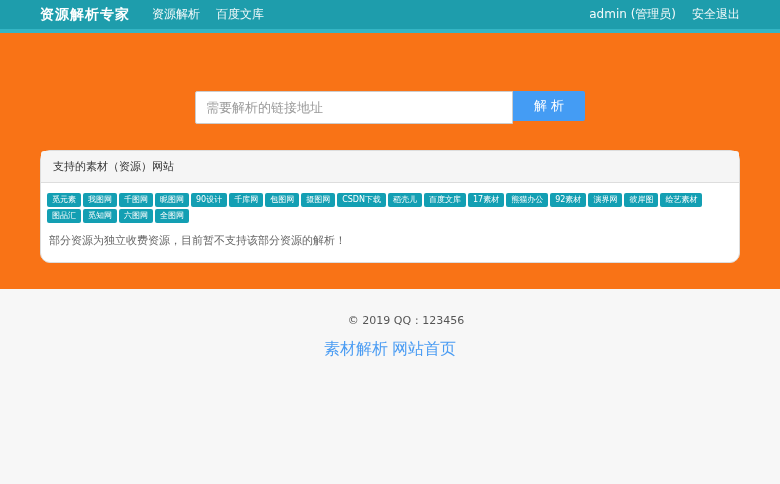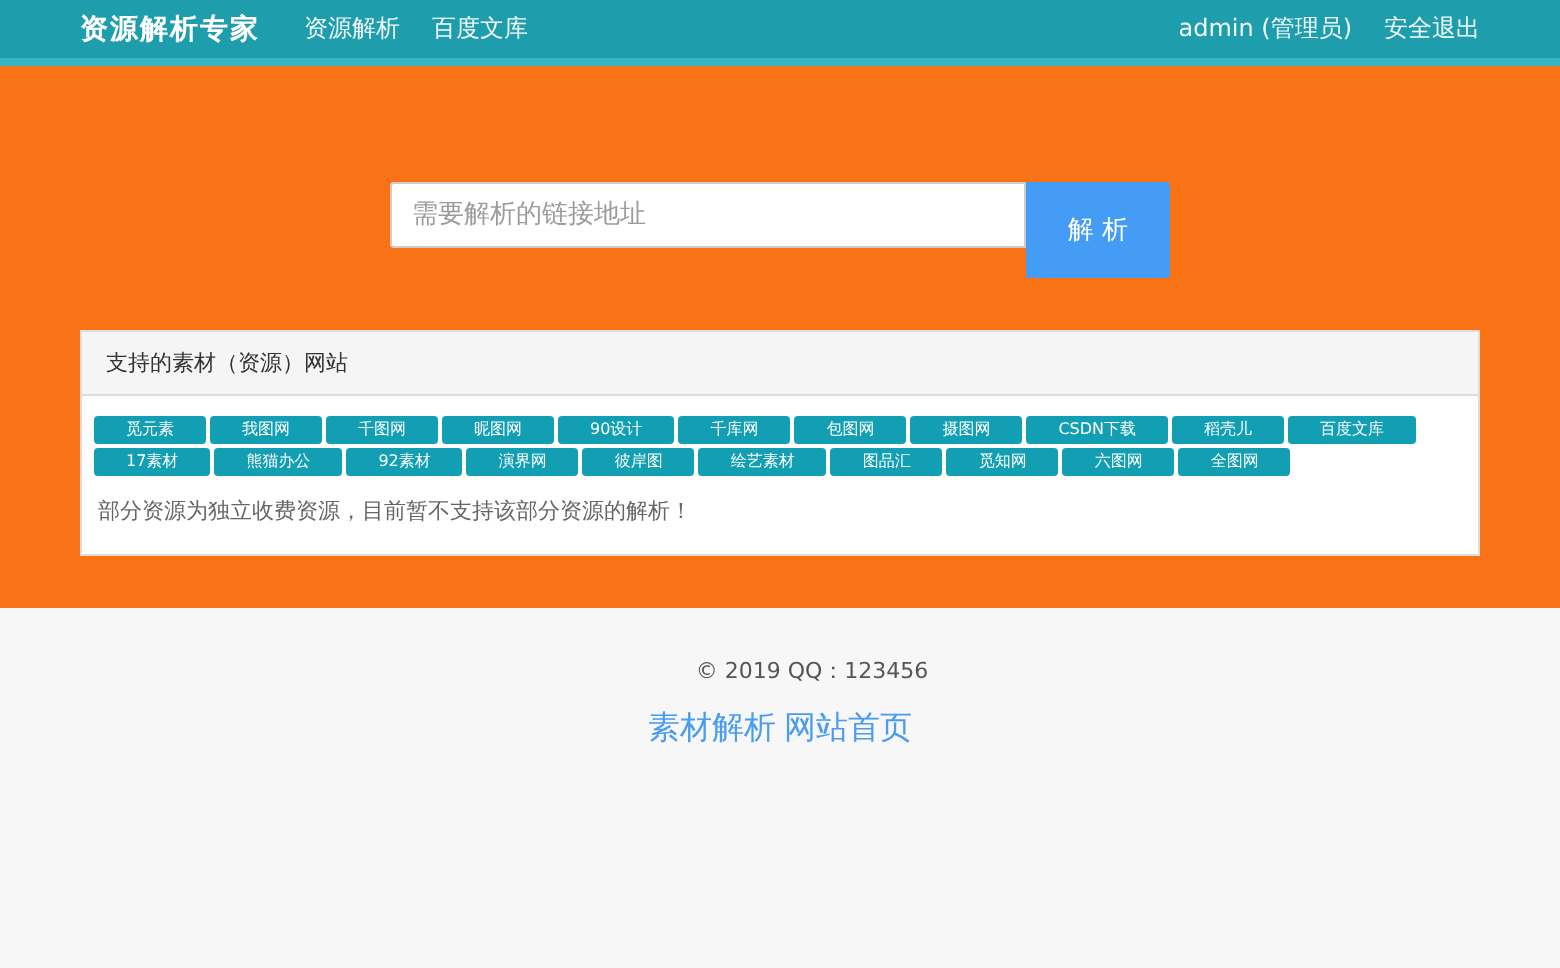--- a/index.html
+++ b/index.html
@@ -53,54 +53,54 @@
     border-radius: 2px 0 0 2px;
     padding: 0 10px;
     font-size: 13px;
     color: #333;
     outline: none;
     font-family: inherit;
   }
   .search-input::placeholder { color: #9b9b9b; }
   .search-btn {
     width: 72px;
-    height: 48px;
+    height: 30px;
     border: none;
     background: #449cf4;
     color: #ffffff;
     font-size: 13px;
     cursor: pointer;
     border-radius: 0 2px 2px 0;
     font-family: inherit;
     white-space: nowrap;
   }
 
   
   .panel {
     margin: 26px 40px 0;
     border: 1px solid #dddddd;
-    border-radius: 0;
+    border-radius: 10px;
     background: #ffffff;
   }
   .panel-header {
     background: #f5f5f5;
     border-bottom: 1px solid #dddddd;
     border-radius: 3px 3px 0 0;
     padding: 8px 12px;
     font-size: 11px;
     color: #333333;
   }
   .panel-body { padding: 10px 6px 14px; }
   .badges { display: flex; flex-wrap: wrap; align-items: center; }
   .badge {
     background: #139fb3;
     color: #ffffff;
     font-size: 8px;
     line-height: 1;
-    padding: 3px 16px;
+    padding: 3px 5px;
     border-radius: 2px;
     margin: 0 2px 2px 0;
     cursor: pointer;
     white-space: nowrap;
   }
   .panel-note {
     margin-top: 8px;
     padding-left: 2px;
     font-size: 11px;
     color: #666666;

